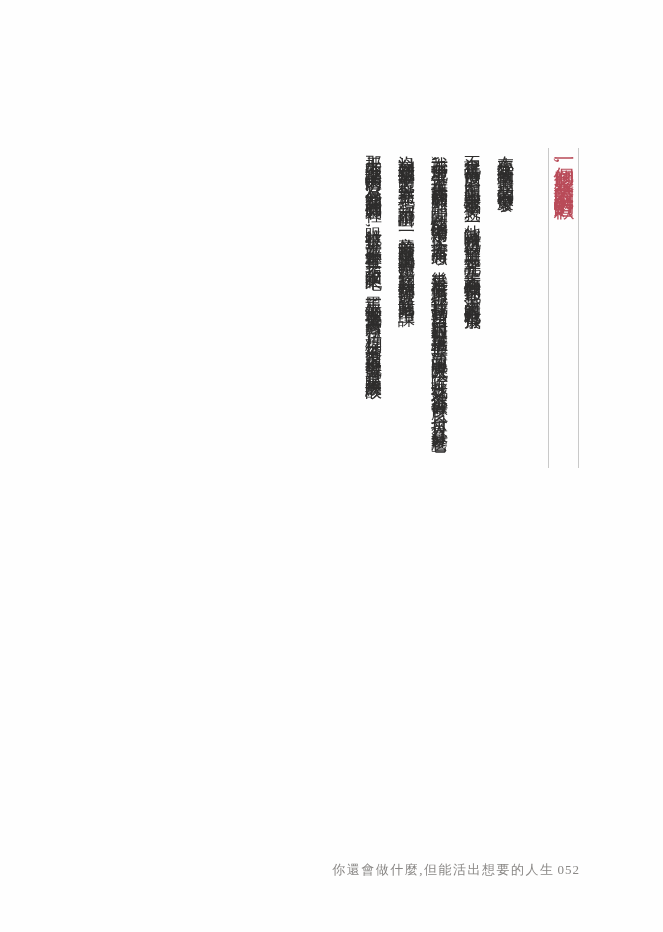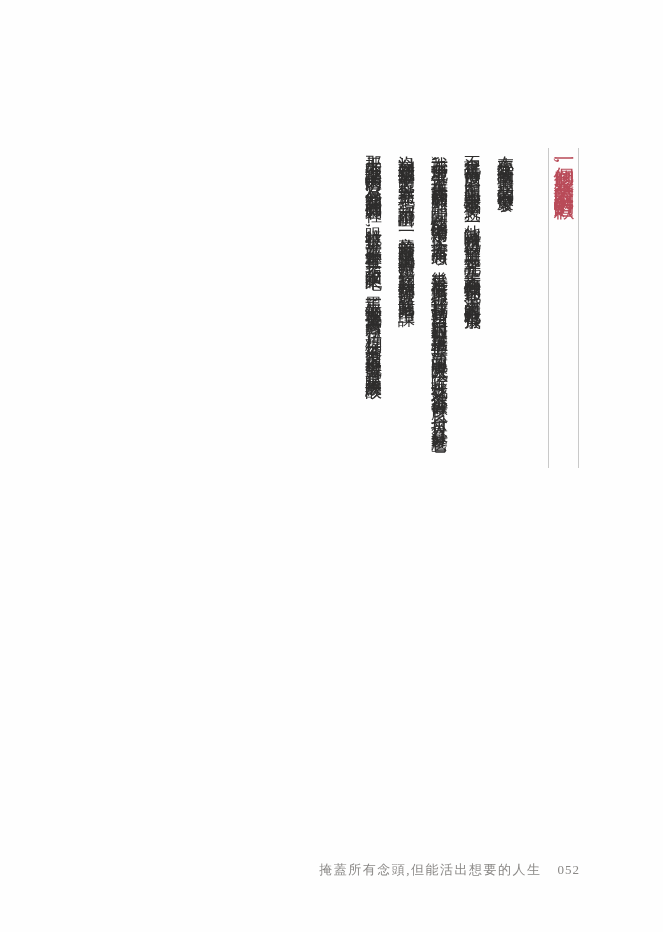--- a/index.html
+++ b/index.html
@@ -51,37 +51,37 @@
   .footer {
     position: absolute;
     top: 861px;
     right: 83px;
     font-size: 13px;
     letter-spacing: 1.5px;
     color: #8a8886;
     white-space: nowrap;
   }
   .footer .page-number {
-    margin-left: 16px;
+    margin-left: 3px;
     letter-spacing: 1px;
   }
 </style>
 </head>
 <body>
 
 <div class="page">
 
   <div class="text-block">
     <h1 class="chapter-title">一個塑膠袋,裝的是說不出口的道歉</h1>
     <div id="paragraphs">
       <p class="para">在小學五年級的某個早晨,我們的衝突爆發了。</p>
     <p class="para">不記得是爲了什麼原因,在出門上學前我惹惱了父親。他一陣嘶吼叫罵後,順手就是一記耳光,失去重心的我摔倒在地,鼻梁上的眼鏡也被打飛了。</p>
         <p class="para">我右手撐著地板,左手摸著熱辣辣的臉頰,那一瞬間,憤怒的情緒湧了上來,掩蓋所有念頭。幾乎是沒有任何思考地,我掙扎著站起身,用手肘狠狠往父親身上撞過去,一面流著眼淚大吼:「除了打我之外,你還會做什麼?只會打人,算什麼爸爸?」</p>
         <p class="para">沒料想到我會還手的父親,呆立在原地,一句話都說不出口。一旁的母親趁隙把地上的眼鏡撿起,立刻將我往家門外推,要我趕緊出門上課。</p>
         <p class="para">那天老師上課講授的內容,沒有一句能進到我的腦袋裡。眼鏡被打歪,戴在臉上實在可笑,不如收起來吧。黑板上每一個字都像裹了層白霧,一片模糊,分不清是因爲近視散光,還是眼淚的緣故。</p>
       </div>
   </div>
 
   <div class="footer">
-    <span class="running-title">掩蓋所有念頭,但能活出想要的人生</span><span class="page-number">052</span>
+    <span class="running-title">你還會做什麼,但能活出想要的人生</span><span class="page-number">052</span>
   </div>
 
 </div>
 
 </body></html>

